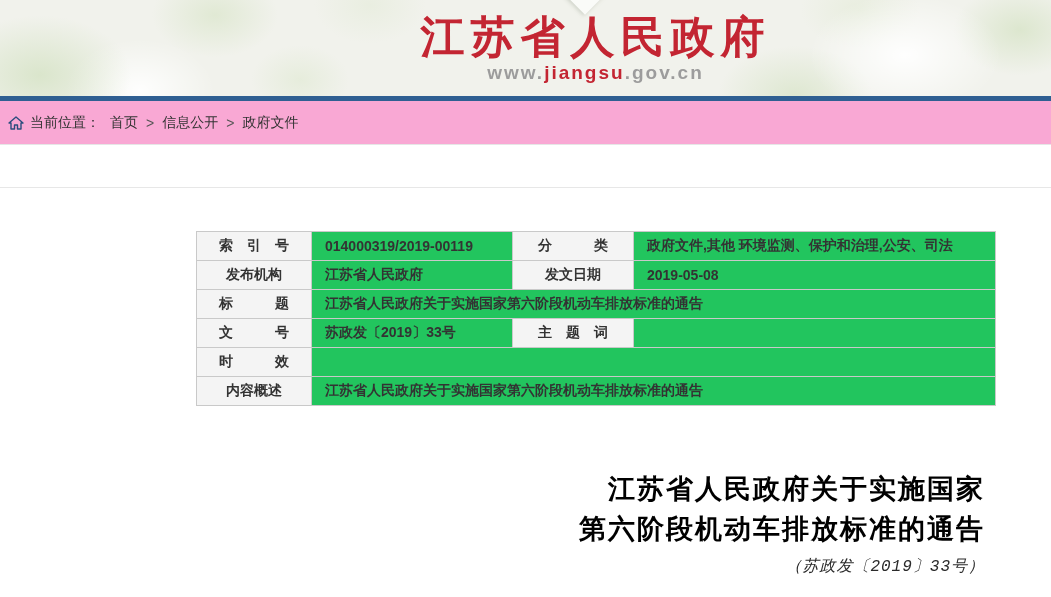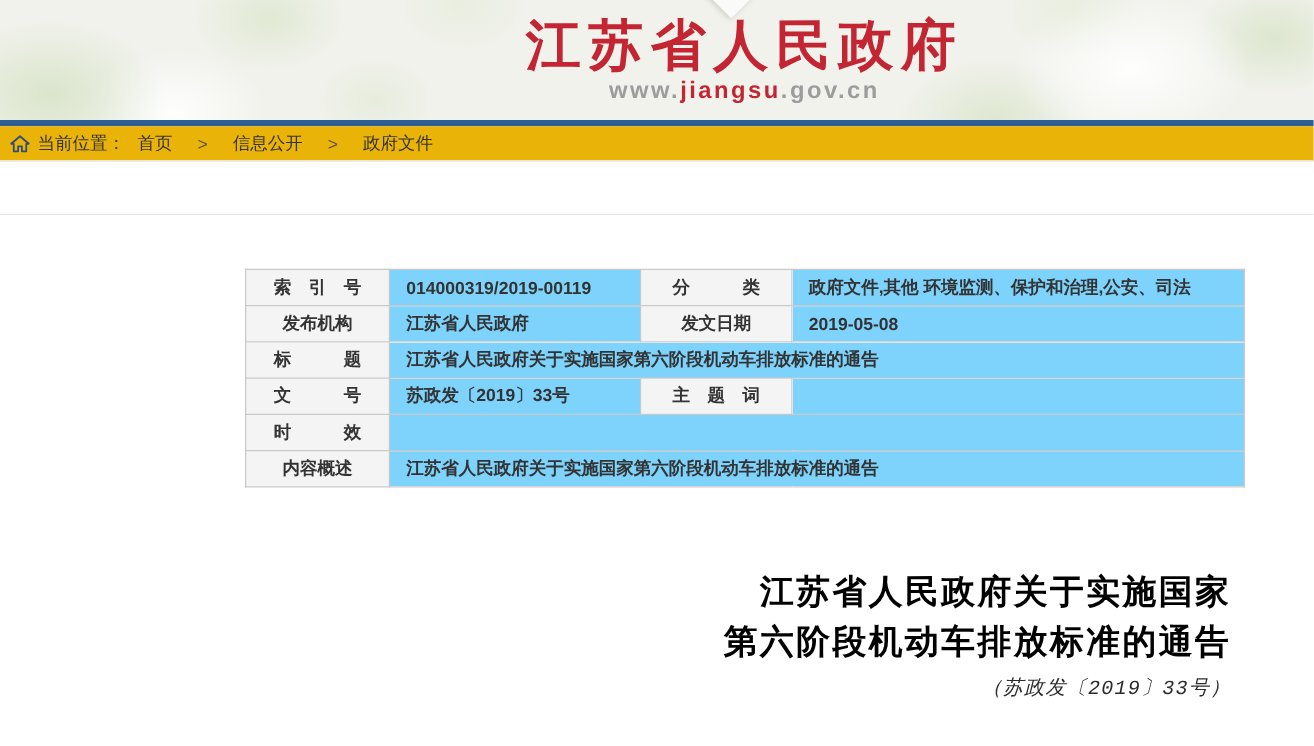--- a/index.html
+++ b/index.html
@@ -52,32 +52,32 @@
     color: #9c9c9c;
     line-height: 22px;
   }
   .site-url .hl { color: #c32532; }
 
   
   .blue-bar { height: 5px; background: #2f5f92; }
 
   
   .breadcrumb {
-    height: 28px;
-    background: #eab308;
+    height: 44px;
+    background: #f9a8d4;
     border-bottom: 1px solid #e6e6e6;
     display: flex;
     align-items: center;
     padding-left: 8px;
     font-size: 14px;
     color: #333;
   }
   .home-icon { width: 16px; height: 16px; margin-right: 6px; flex: 0 0 auto; }
   .crumb-label { color: #333; margin-right: 10px; }
-  .crumb-link { color: #333; text-decoration: none; margin: 0 20px; cursor: pointer; }
+  .crumb-link { color: #333; text-decoration: none; margin: 0 8px; cursor: pointer; }
   .crumb-link:first-of-type { margin-left: 0; }
   .crumb-sep { color: #555; }
 
   
   .section-divider { margin-top: 42px; border-top: 1px solid #e7e7e7; height: 0; }
 
   
   table.meta {
     border-collapse: collapse;
     table-layout: fixed;
@@ -87,21 +87,21 @@
     color: #333;
     font-weight: bold;
   }
   table.meta td {
     border: 1px solid #c9c9c9;
     height: 29px;
     overflow: hidden;
     white-space: nowrap;
   }
   td.lbl { background: #f4f4f4; text-align: center; }
-  td.val { background: #7dd3fc; text-align: left; padding-left: 13px; }
+  td.val { background: #22c55e; text-align: left; padding-left: 13px; }
 
   
   .doc-block {
     width: 799px;
     margin: 63px 0 0 186px;
     text-align: right;
     color: #000;
   }
   .doc-title {
     font-family: "Liberation Serif", "DejaVu Serif", serif;

